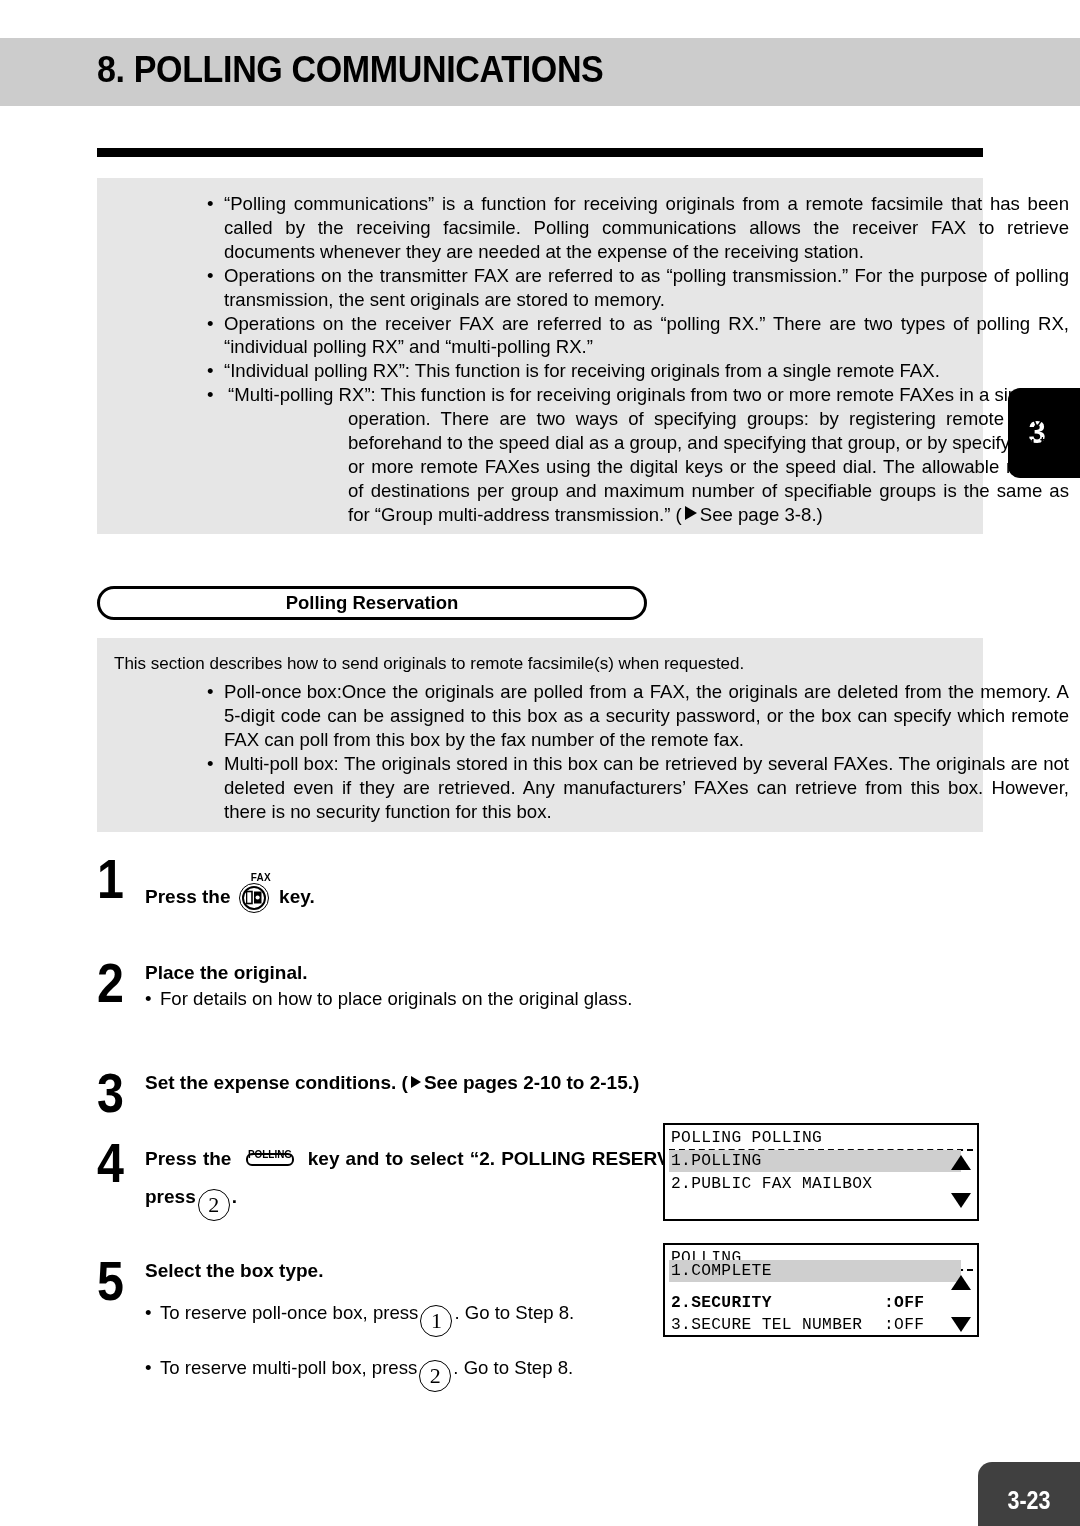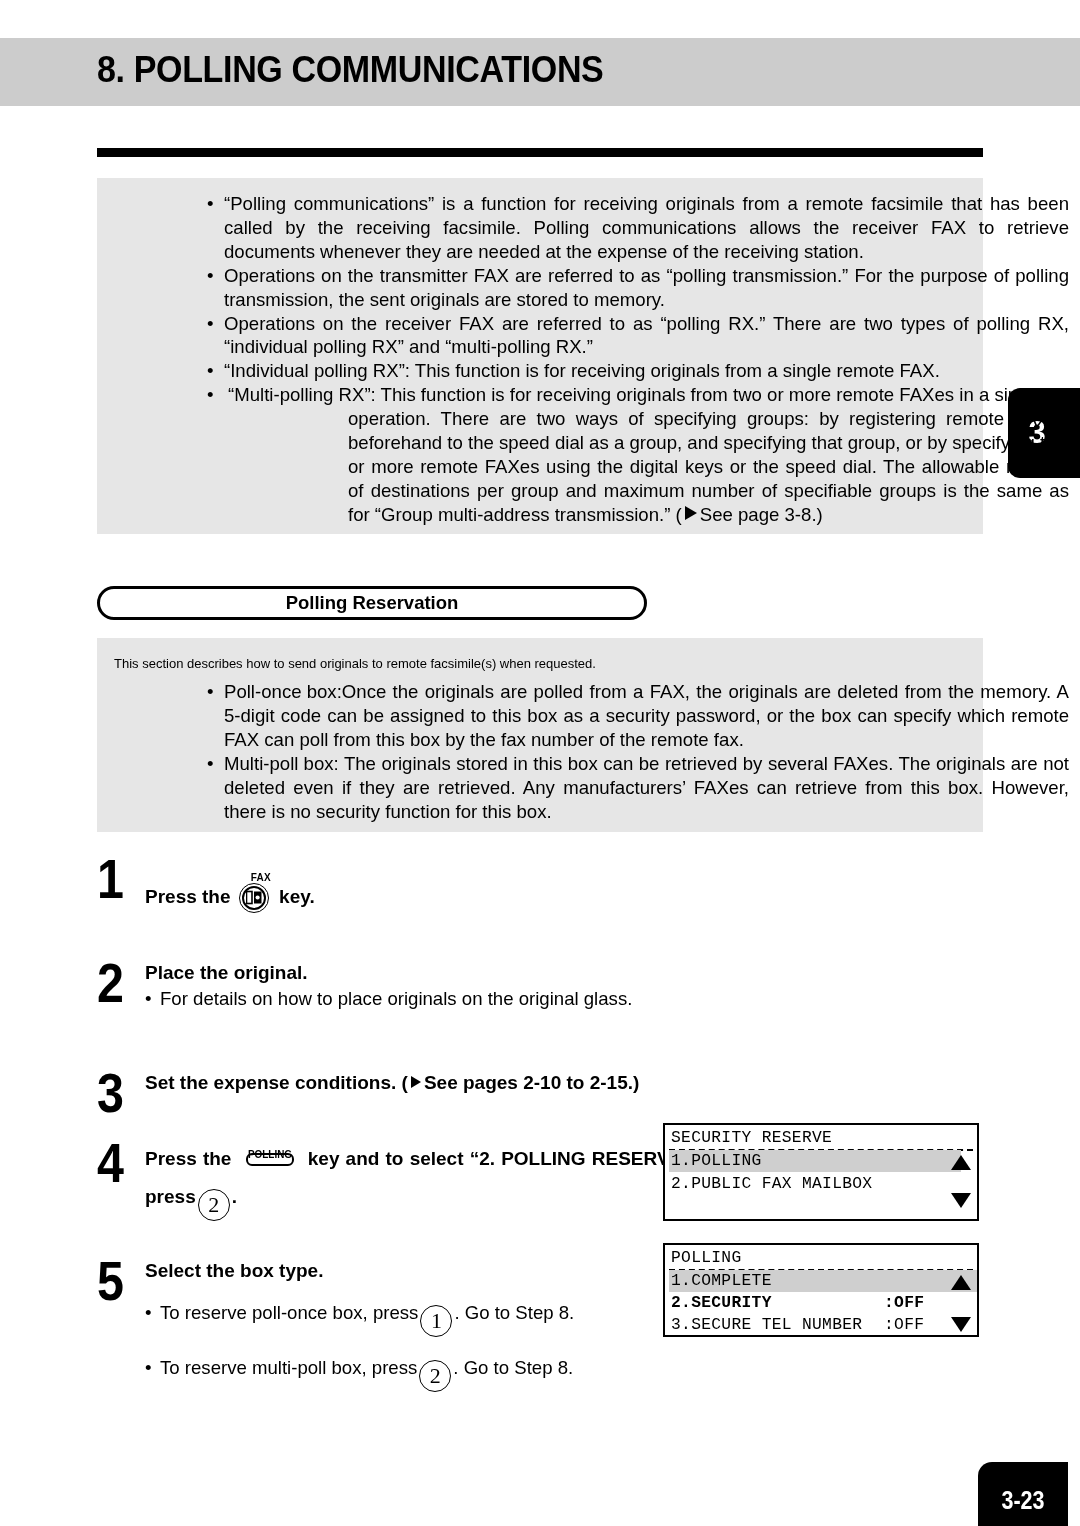--- a/index.html
+++ b/index.html
@@ -106,21 +106,21 @@
     text-align: center;
     font-size: 18.5px;
     font-weight: bold;
     transform-origin: center;
   }
 
   
   #reservation-panel .intro-line {
     position: absolute;
     left: 17px; top: 14px;
-    font-size: 13px;
+    font-size: 17px;
     line-height: 23.9px;
   }
 
   
   .steps {
     position: absolute;
     left: 97px; top: 856px;
     width: 560px;
   }
   .step {
@@ -317,22 +317,22 @@
     text-align: center;
     color: #ffffff;
     font-size: 31px;
     font-weight: bold;
   }
 
   
   .page-tab {
     position: absolute;
     left: 978px; top: 1462px;
-    width: 90px; height: 64px;
-    background: #000000;
+    width: 102px; height: 64px;
+    background: #404040;
     border-radius: 14px 0 0 0;
   }
   .page-tab span {
     position: absolute;
     left: 0; right: 0;
     top: 24px;
     text-align: center;
     color: #ffffff;
     font-size: 25px;
     font-weight: bold;
@@ -490,36 +490,36 @@
         <div>
           <span>To reserve multi-poll box, press</span><span class="circnum">2</span><span>. Go to Step 8.</span>
         </div>
       </div>
     </div>
   </div>
 
 </div>
 
 <div class="lcd" id="lcd-1">
-  <div class="lcd-title">SECURITY RESERVE</div>
+  <div class="lcd-title">POLLING POLLING</div>
   <div class="lcd-dash" style="top:24px;"></div>
   <div class="lcd-row sel" style="top:25px; width:292px;">
     <span class="lbl">1.POLLING</span>
   </div>
   <div class="lcd-row" style="top:48px; width:292px;">
     <span class="lbl">2.PUBLIC FAX MAILBOX</span>
   </div>
   <div class="lcd-arrow up" style="right:6px; top:30px;"></div>
   <div class="lcd-arrow down" style="right:6px; top:68px;"></div>
 </div>
 
 <div class="lcd" id="lcd-2">
   <div class="lcd-title">POLLING</div>
   <div class="lcd-dash" style="top:24px;"></div>
-  <div class="lcd-row sel" style="top:25px; width:292px;padding-left:16px;">
+  <div class="lcd-row sel" style="top:15px; width:292px;">
     <span class="lbl">1.COMPLETE</span>
   </div>
   <div class="lcd-row" style="top:47px; width:292px;font-weight:bold;">
     <span class="lbl">2.SECURITY</span>
     <span class="val" style="left:215px;">:OFF</span>
   </div>
   <div class="lcd-row" style="top:69px; width:292px;">
     <span class="lbl">3.SECURE TEL NUMBER</span>
     <span class="val" style="left:215px;">:OFF</span>
   </div>

